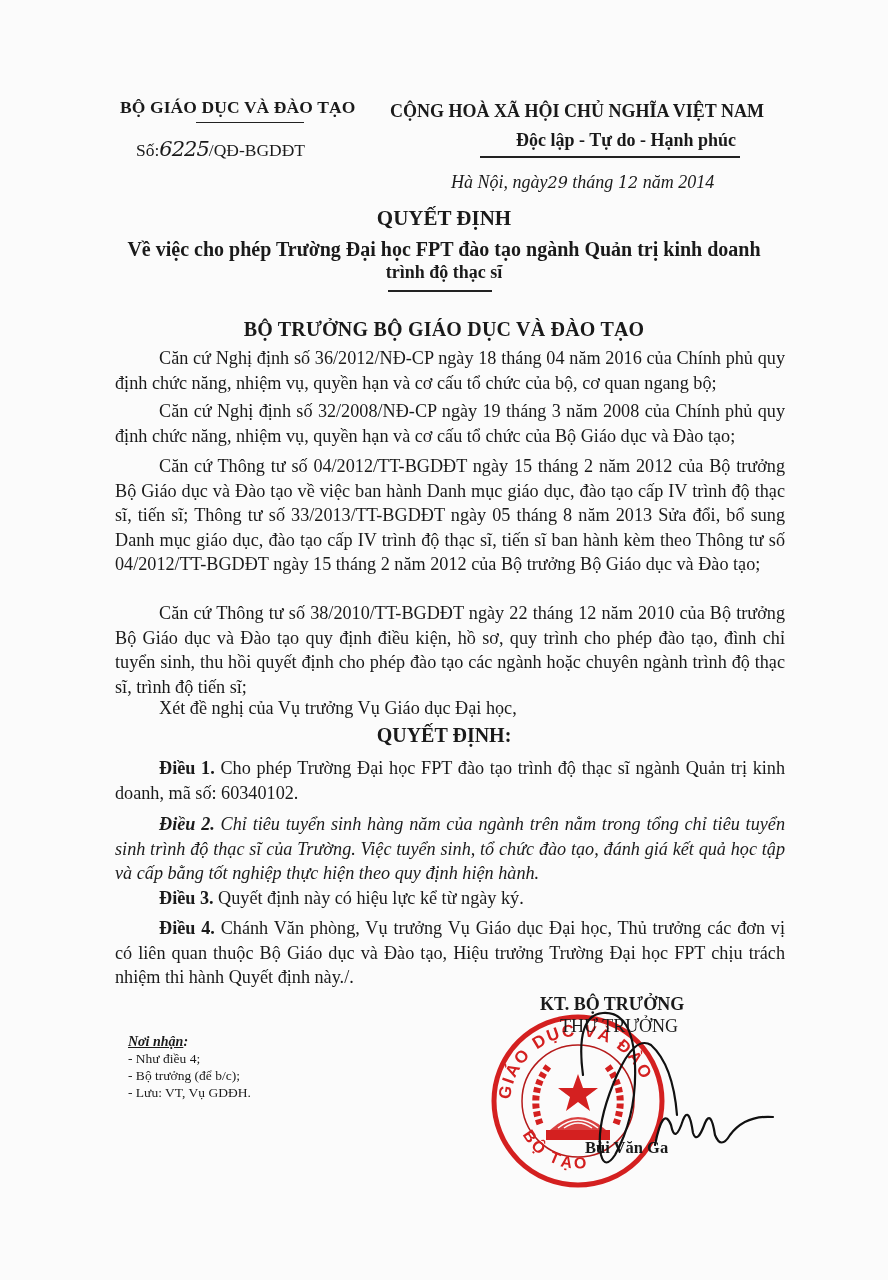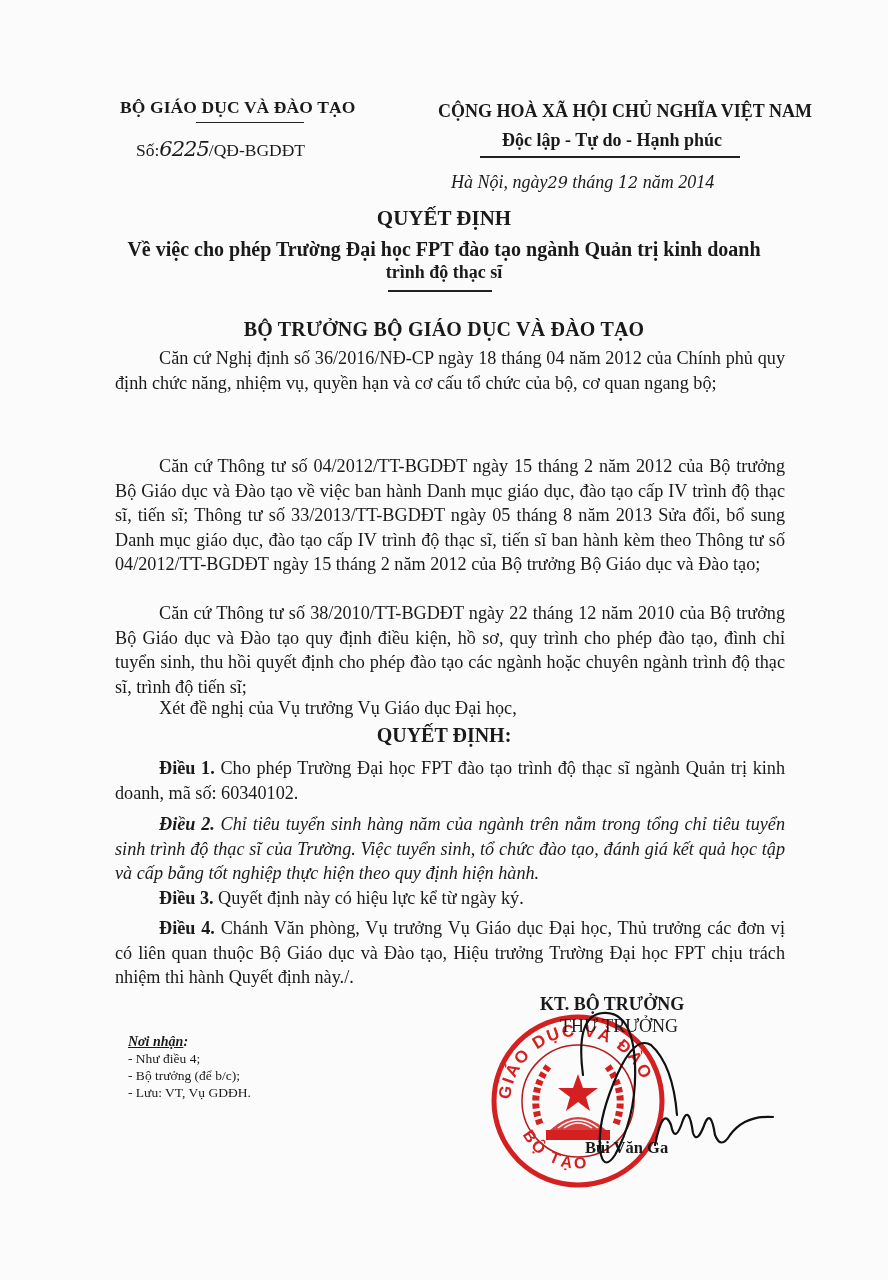--- a/index.html
+++ b/index.html
@@ -11,22 +11,22 @@
       color: #1a1a1a;
     }
     .page { position: absolute; left: 0; top: 0; width: 888px; height: 1280px; }
     .abs { position: absolute; white-space: nowrap; }
 
     
     .agency { left: 120px; top: 97px; font-size: 17.5px; font-weight: bold; letter-spacing: 0.1px; text-align: center; }
     .agency-rule { left: 196px; top: 122px; width: 108px; height: 1px; background: #222; }
     .docno { left: 136px; top: 137px; font-size: 17.5px; }
     .docno .hand { font-family: "DejaVu Serif", serif; font-style: italic; font-size: 21px; letter-spacing: -1px; margin-top: 48px; }
-    .nation { left: 390px; top: 101px; font-size: 18px; font-weight: bold; margin-left: 48px; }
-    .motto { left: 502px; top: 130px; font-size: 18px; font-weight: bold; }
+    .nation { left: 390px; top: 101px; font-size: 18px; font-weight: bold; }
+    .motto { left: 516px; top: 130px; font-size: 18px; font-weight: bold; }
     .motto-rule { left: 480px; top: 156px; width: 260px; height: 1.5px; background: #222; }
     .dateline { left: 451px; top: 172px; font-size: 18px; font-style: italic; }
     .dateline .hand { font-family: "DejaVu Serif", serif; font-size: 16px; text-align: center; }
 
     
     .center { left: 0; width: 888px; text-align: center; }
     .qd-title { top: 206px; font-size: 21px; font-weight: bold; }
     .qd-sub1 { top: 238px; font-size: 20px; font-weight: bold; }
     .qd-sub2 { top: 262px; font-size: 18px; font-weight: bold; }
     .sub-rule { left: 388px; top: 290px; width: 104px; height: 1.5px; background: #222; }
@@ -70,21 +70,22 @@
   <div class="abs dateline">
     <span>Hà Nội, ngày</span><span class="hand">29</span><span> tháng </span><span class="hand">12</span><span> năm 2014</span>
   </div>
 
   <div class="abs center qd-title">QUYẾT ĐỊNH</div>
   <div class="abs center qd-sub1">Về việc cho phép Trường Đại học FPT đào tạo ngành Quản trị kinh doanh</div>
   <div class="abs center qd-sub2">trình độ thạc sĩ</div>
   <div class="abs sub-rule"></div>
   <div class="abs center minister">BỘ TRƯỞNG BỘ GIÁO DỤC VÀ ĐÀO TẠO</div>
 
-  <div class="para" style="top:346px;">Căn cứ Nghị định số 36/2016/NĐ-CP ngày 18 tháng 04 năm 2012 của Chính phủ quy định chức năng, nhiệm vụ, quyền hạn và cơ cấu tổ chức của bộ, cơ quan ngang bộ;</div>
+  <div class="para" style="top:346px;">Căn cứ Nghị định số 36/2012/NĐ-CP ngày 18 tháng 04 năm 2016 của Chính phủ quy định chức năng, nhiệm vụ, quyền hạn và cơ cấu tổ chức của bộ, cơ quan ngang bộ;</div>
+  <div class="para" style="top:399px;">Căn cứ Nghị định số 32/2008/NĐ-CP ngày 19 tháng 3 năm 2008 của Chính phủ quy định chức năng, nhiệm vụ, quyền hạn và cơ cấu tổ chức của Bộ Giáo dục và Đào tạo;</div>
   <div class="para" style="top:454px;">Căn cứ Thông tư số 04/2012/TT-BGDĐT ngày 15 tháng 2 năm 2012 của Bộ trưởng Bộ Giáo dục và Đào tạo về việc ban hành Danh mục giáo dục, đào tạo cấp IV trình độ thạc sĩ, tiến sĩ; Thông tư số 33/2013/TT-BGDĐT ngày 05 tháng 8 năm 2013 Sửa đổi, bổ sung Danh mục giáo dục, đào tạo cấp IV trình độ thạc sĩ, tiến sĩ ban hành kèm theo Thông tư số 04/2012/TT-BGDĐT ngày 15 tháng 2 năm 2012 của Bộ trưởng Bộ Giáo dục và Đào tạo;</div>
   <div class="para" style="top:601px;">Căn cứ Thông tư số 38/2010/TT-BGDĐT ngày 22 tháng 12 năm 2010 của Bộ trưởng Bộ Giáo dục và Đào tạo quy định điều kiện, hồ sơ, quy trình cho phép đào tạo, đình chỉ tuyển sinh, thu hồi quyết định cho phép đào tạo các ngành hoặc chuyên ngành trình độ thạc sĩ, trình độ tiến sĩ;</div>
   <div class="para" style="top:696px;">Xét đề nghị của Vụ trưởng Vụ Giáo dục Đại học,</div>
 
   <div class="abs center decide">QUYẾT ĐỊNH:</div>
 
   <div class="para" style="top:756px;">
     <span class="lbl">Điều 1.</span><span> Cho phép Trường Đại học FPT đào tạo trình độ thạc sĩ ngành Quản trị kinh doanh, mã số: 60340102.</span>
   </div>
   <div class="para" style="top:812px;font-style:italic;">

